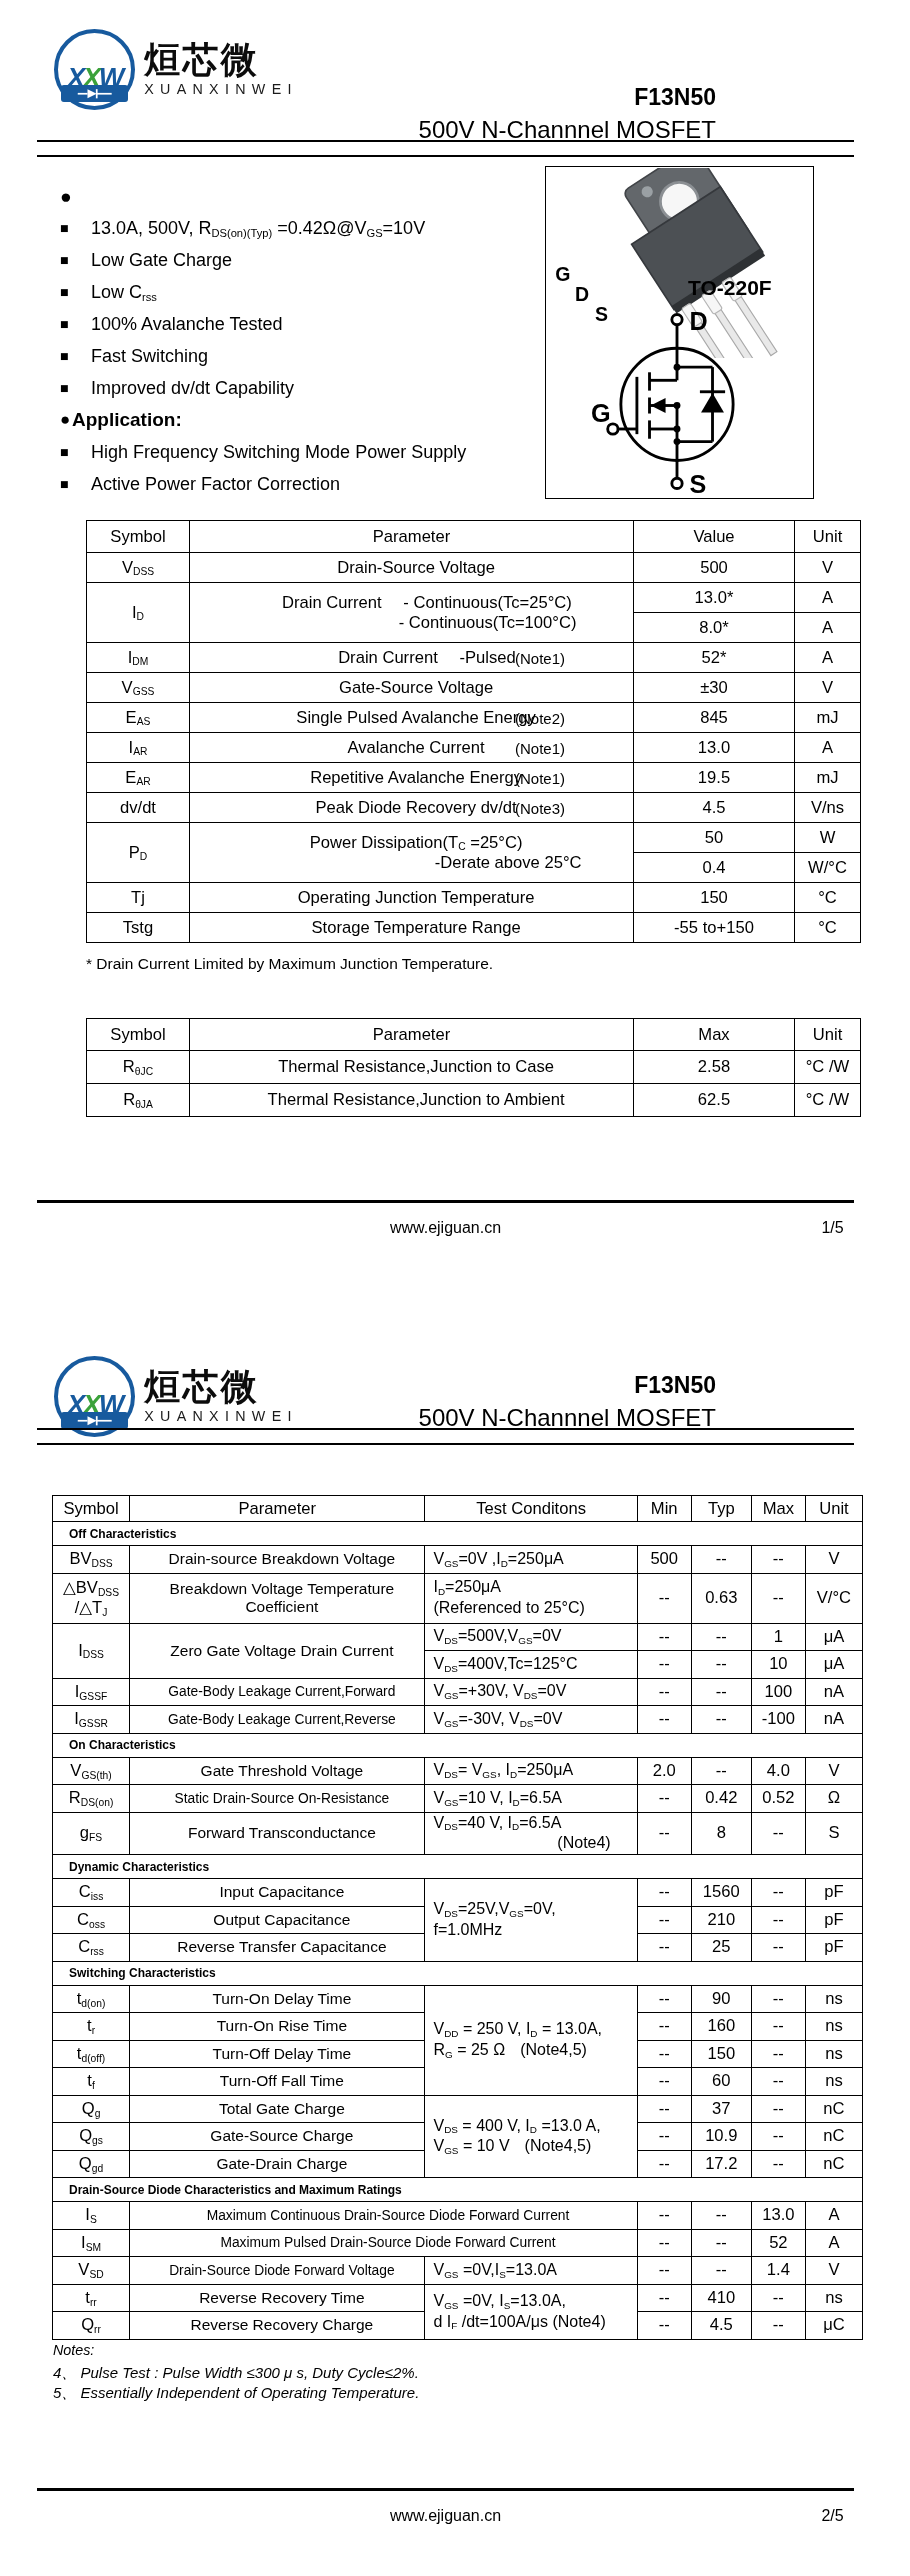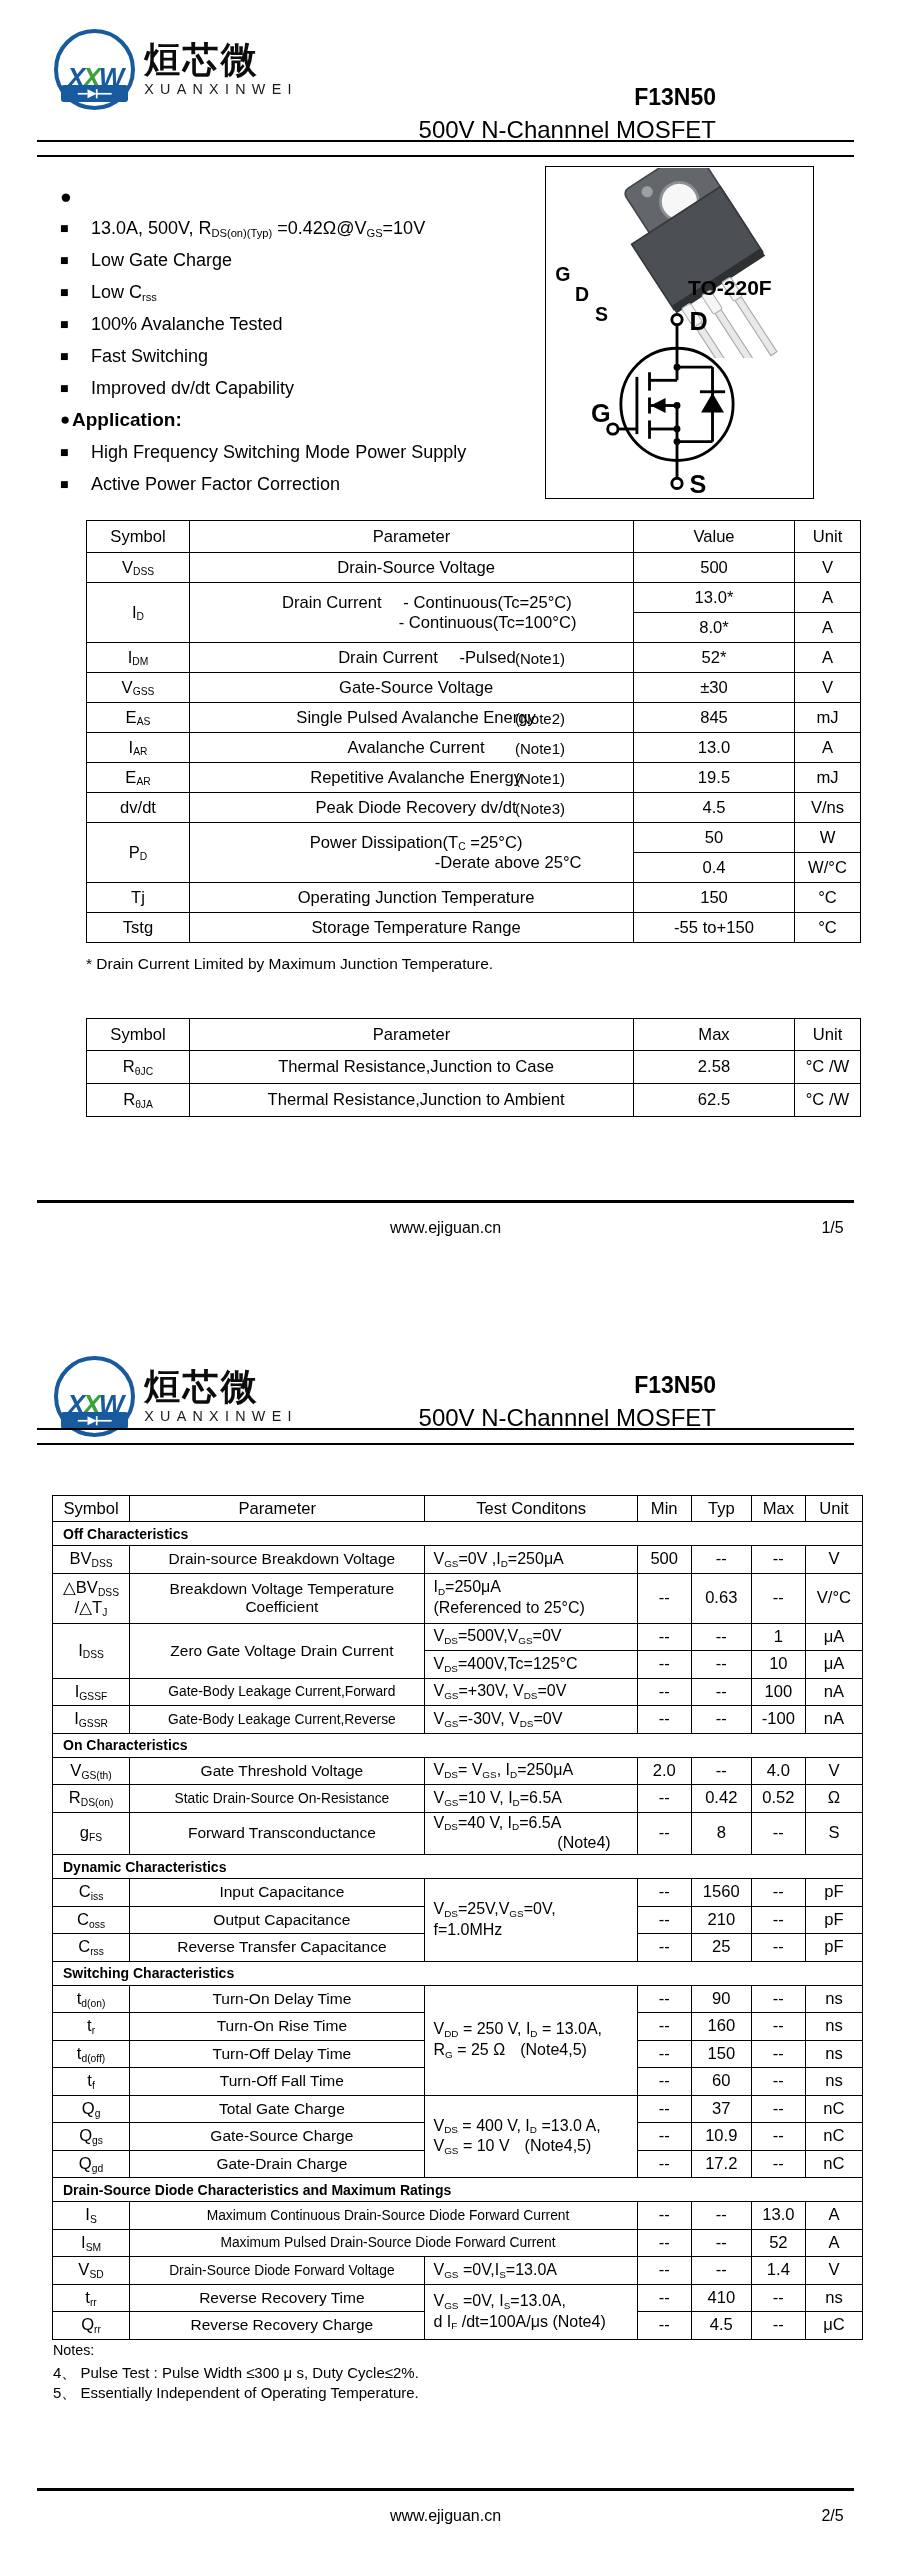--- a/index.html
+++ b/index.html
@@ -62,30 +62,30 @@
   .par .pl1{display:inline-block;width:143px;}
   .par .ind{padding-left:143px;}
   .par .ind2{padding-left:184px;}
   .noteabs{position:absolute;left:325px;top:50%;transform:translateY(-50%);font-size:15px;}
   .amrt{left:86px;top:520px;width:774px;}
   .tht{left:86px;top:1018px;width:774px;}
 
   .ect{left:52px;top:207px;width:811px;}
   .ect td,.ect th{font-size:16px;}
   .ect .sym{font-size:16.6px;}
-  .ect .sect{text-align:left;font-weight:bold;padding-left:10px;font-size:14px;}
+  .ect .sect{text-align:left;font-weight:bold;padding-left:16px;font-size:12px;}
   .ect .par{font-size:15.5px;}
   .ect .par.sm{font-size:13.8px;}
   .ect .cond{text-align:left;padding-left:8px;font-size:16px;line-height:1.3;}
   .ect .cond .notel{text-align:right;padding-right:26px;}
   .ngap{margin-left:15px;}
 
   
   .footnote{position:absolute;left:86px;top:955px;font-size:15.5px;}
-  .notes{position:absolute;left:53px;top:1054px;width:803px;}
+  .notes{position:absolute;left:53px;top:1054px;width:803px;font-style:italic;}
   .notes .ntitle{font-size:14.3px;margin-bottom:4.6px;}
   .notes .nitem{font-size:15px;line-height:20.6px;}
 
   
   .pgrule{position:absolute;left:37px;width:817px;height:3.4px;background:#000;top:1200px;}
   .pgfoot{position:absolute;left:37px;width:817px;top:1219px;height:20.6px;font-size:16px;}
   .site{position:absolute;left:0;right:0;text-align:center;}
   .pno{position:absolute;right:10.3px;top:0;}
 </style>
 </head>

